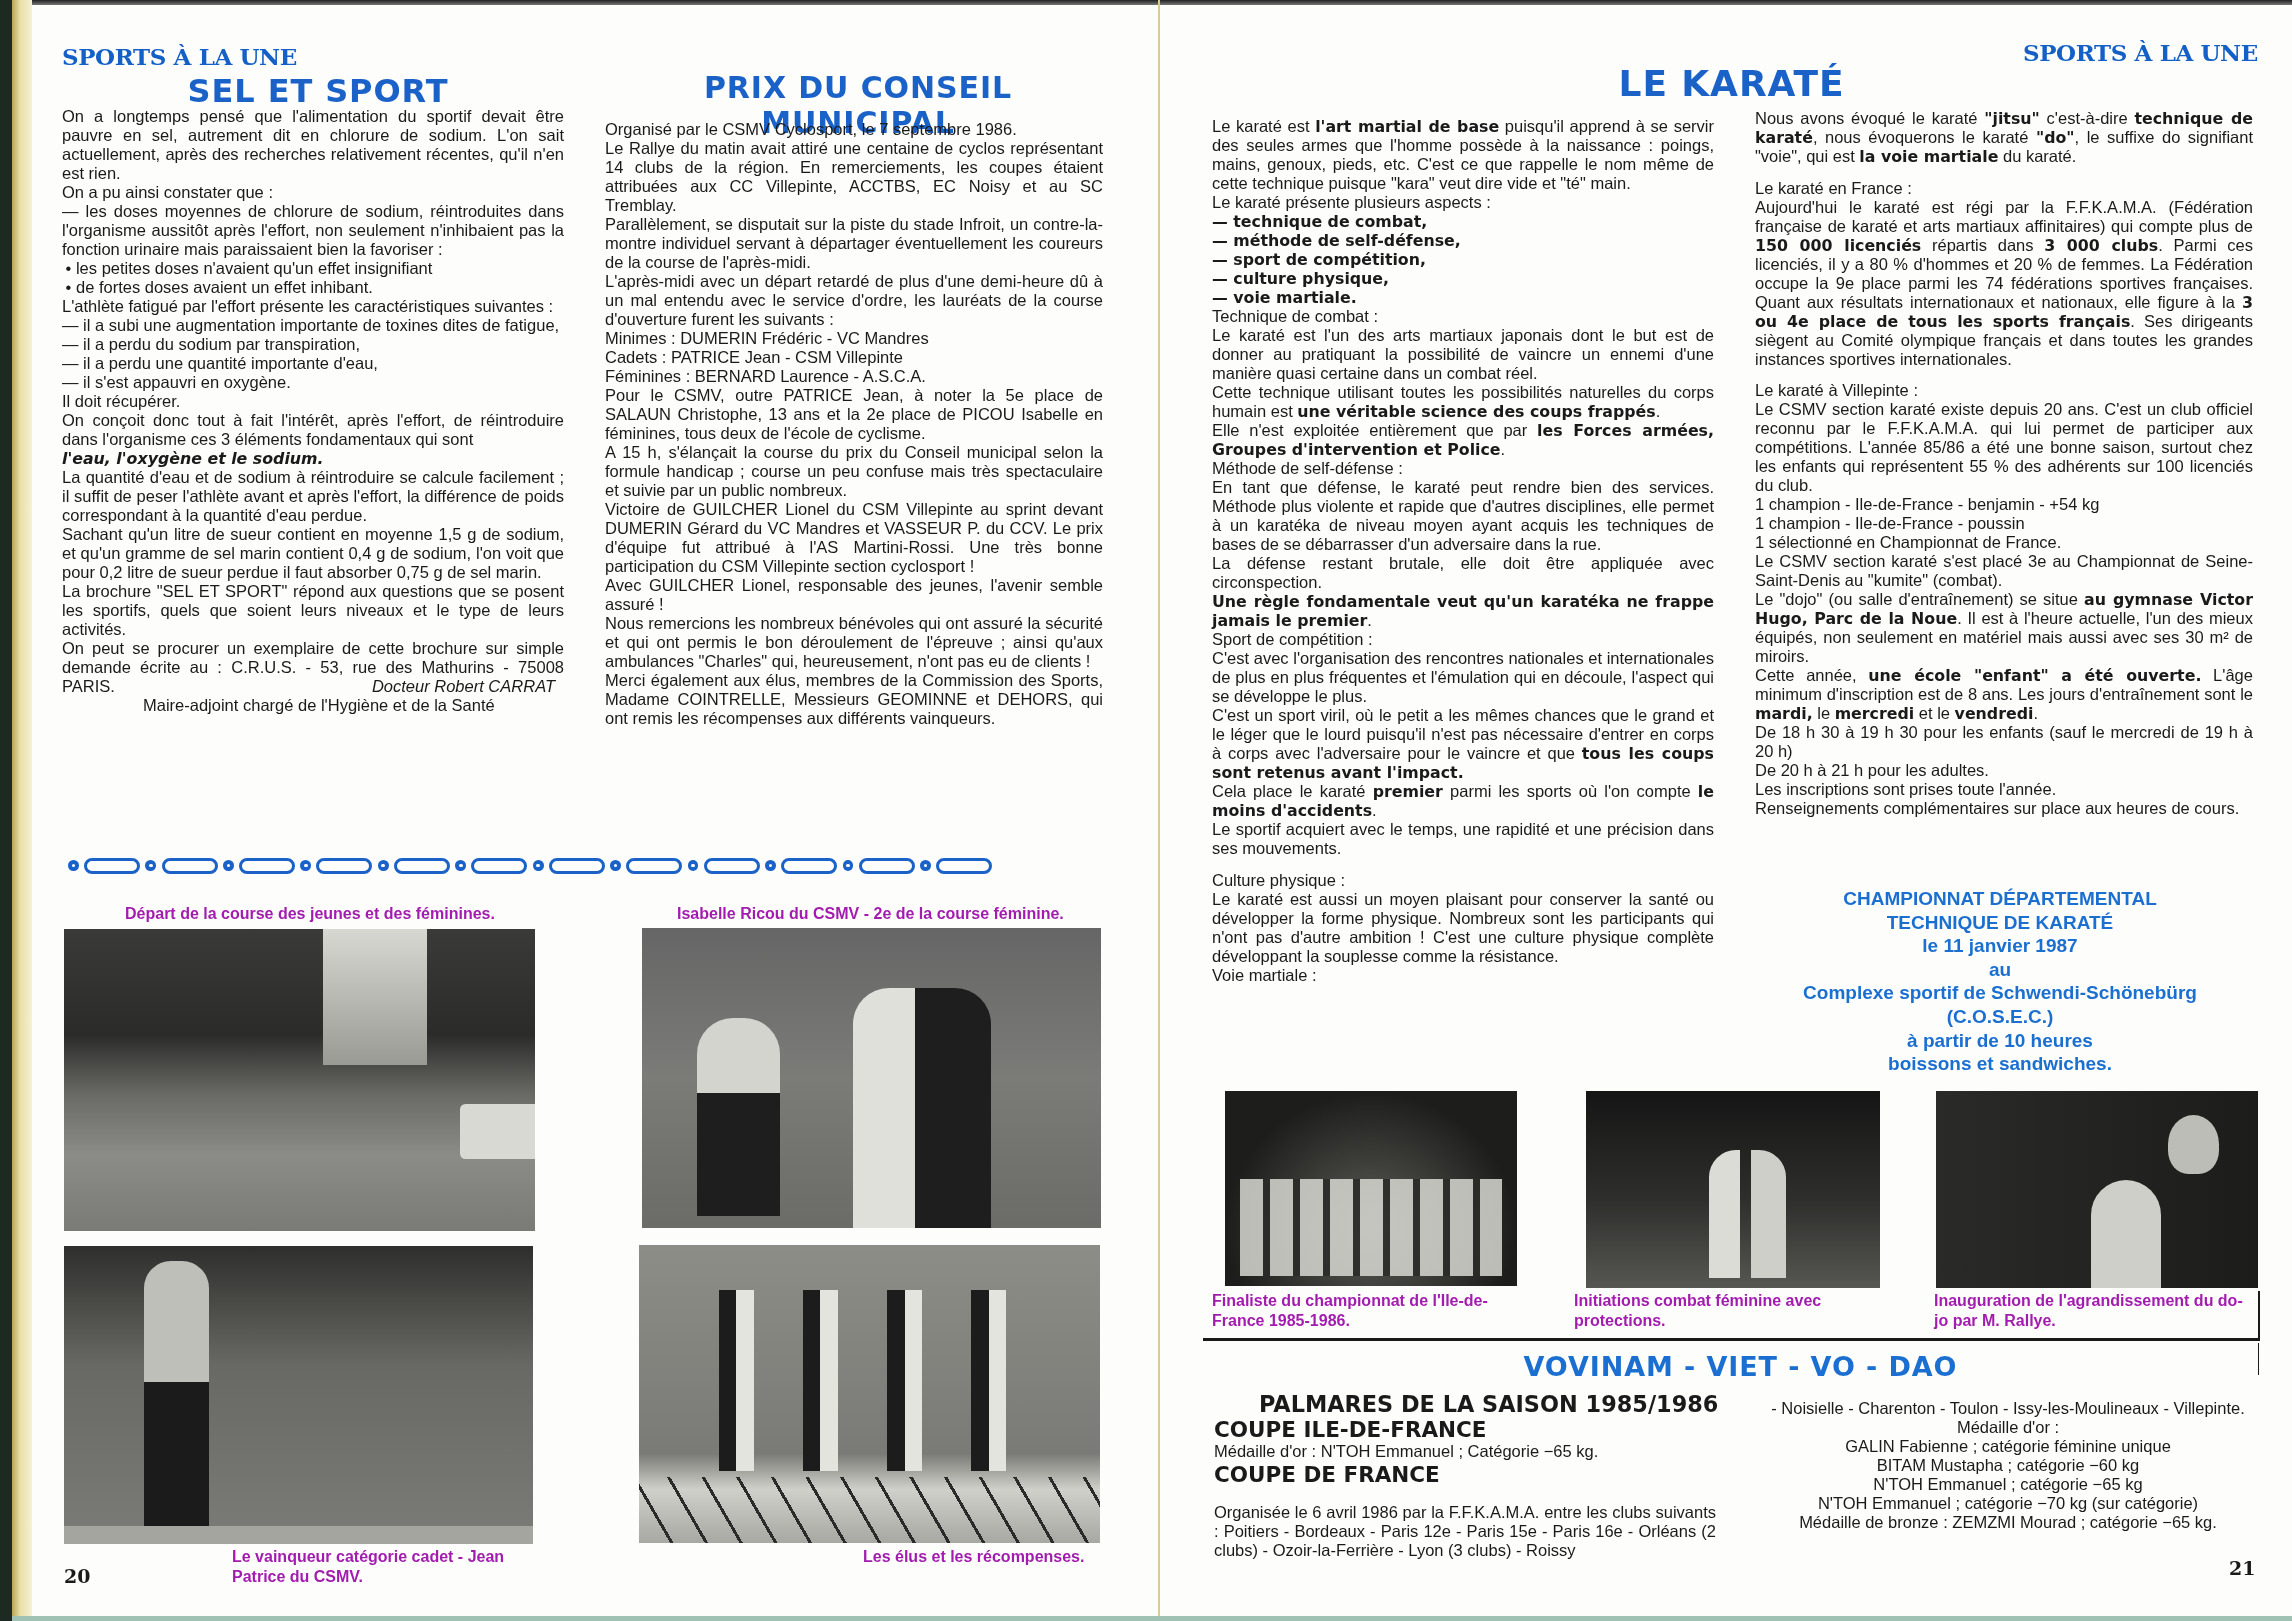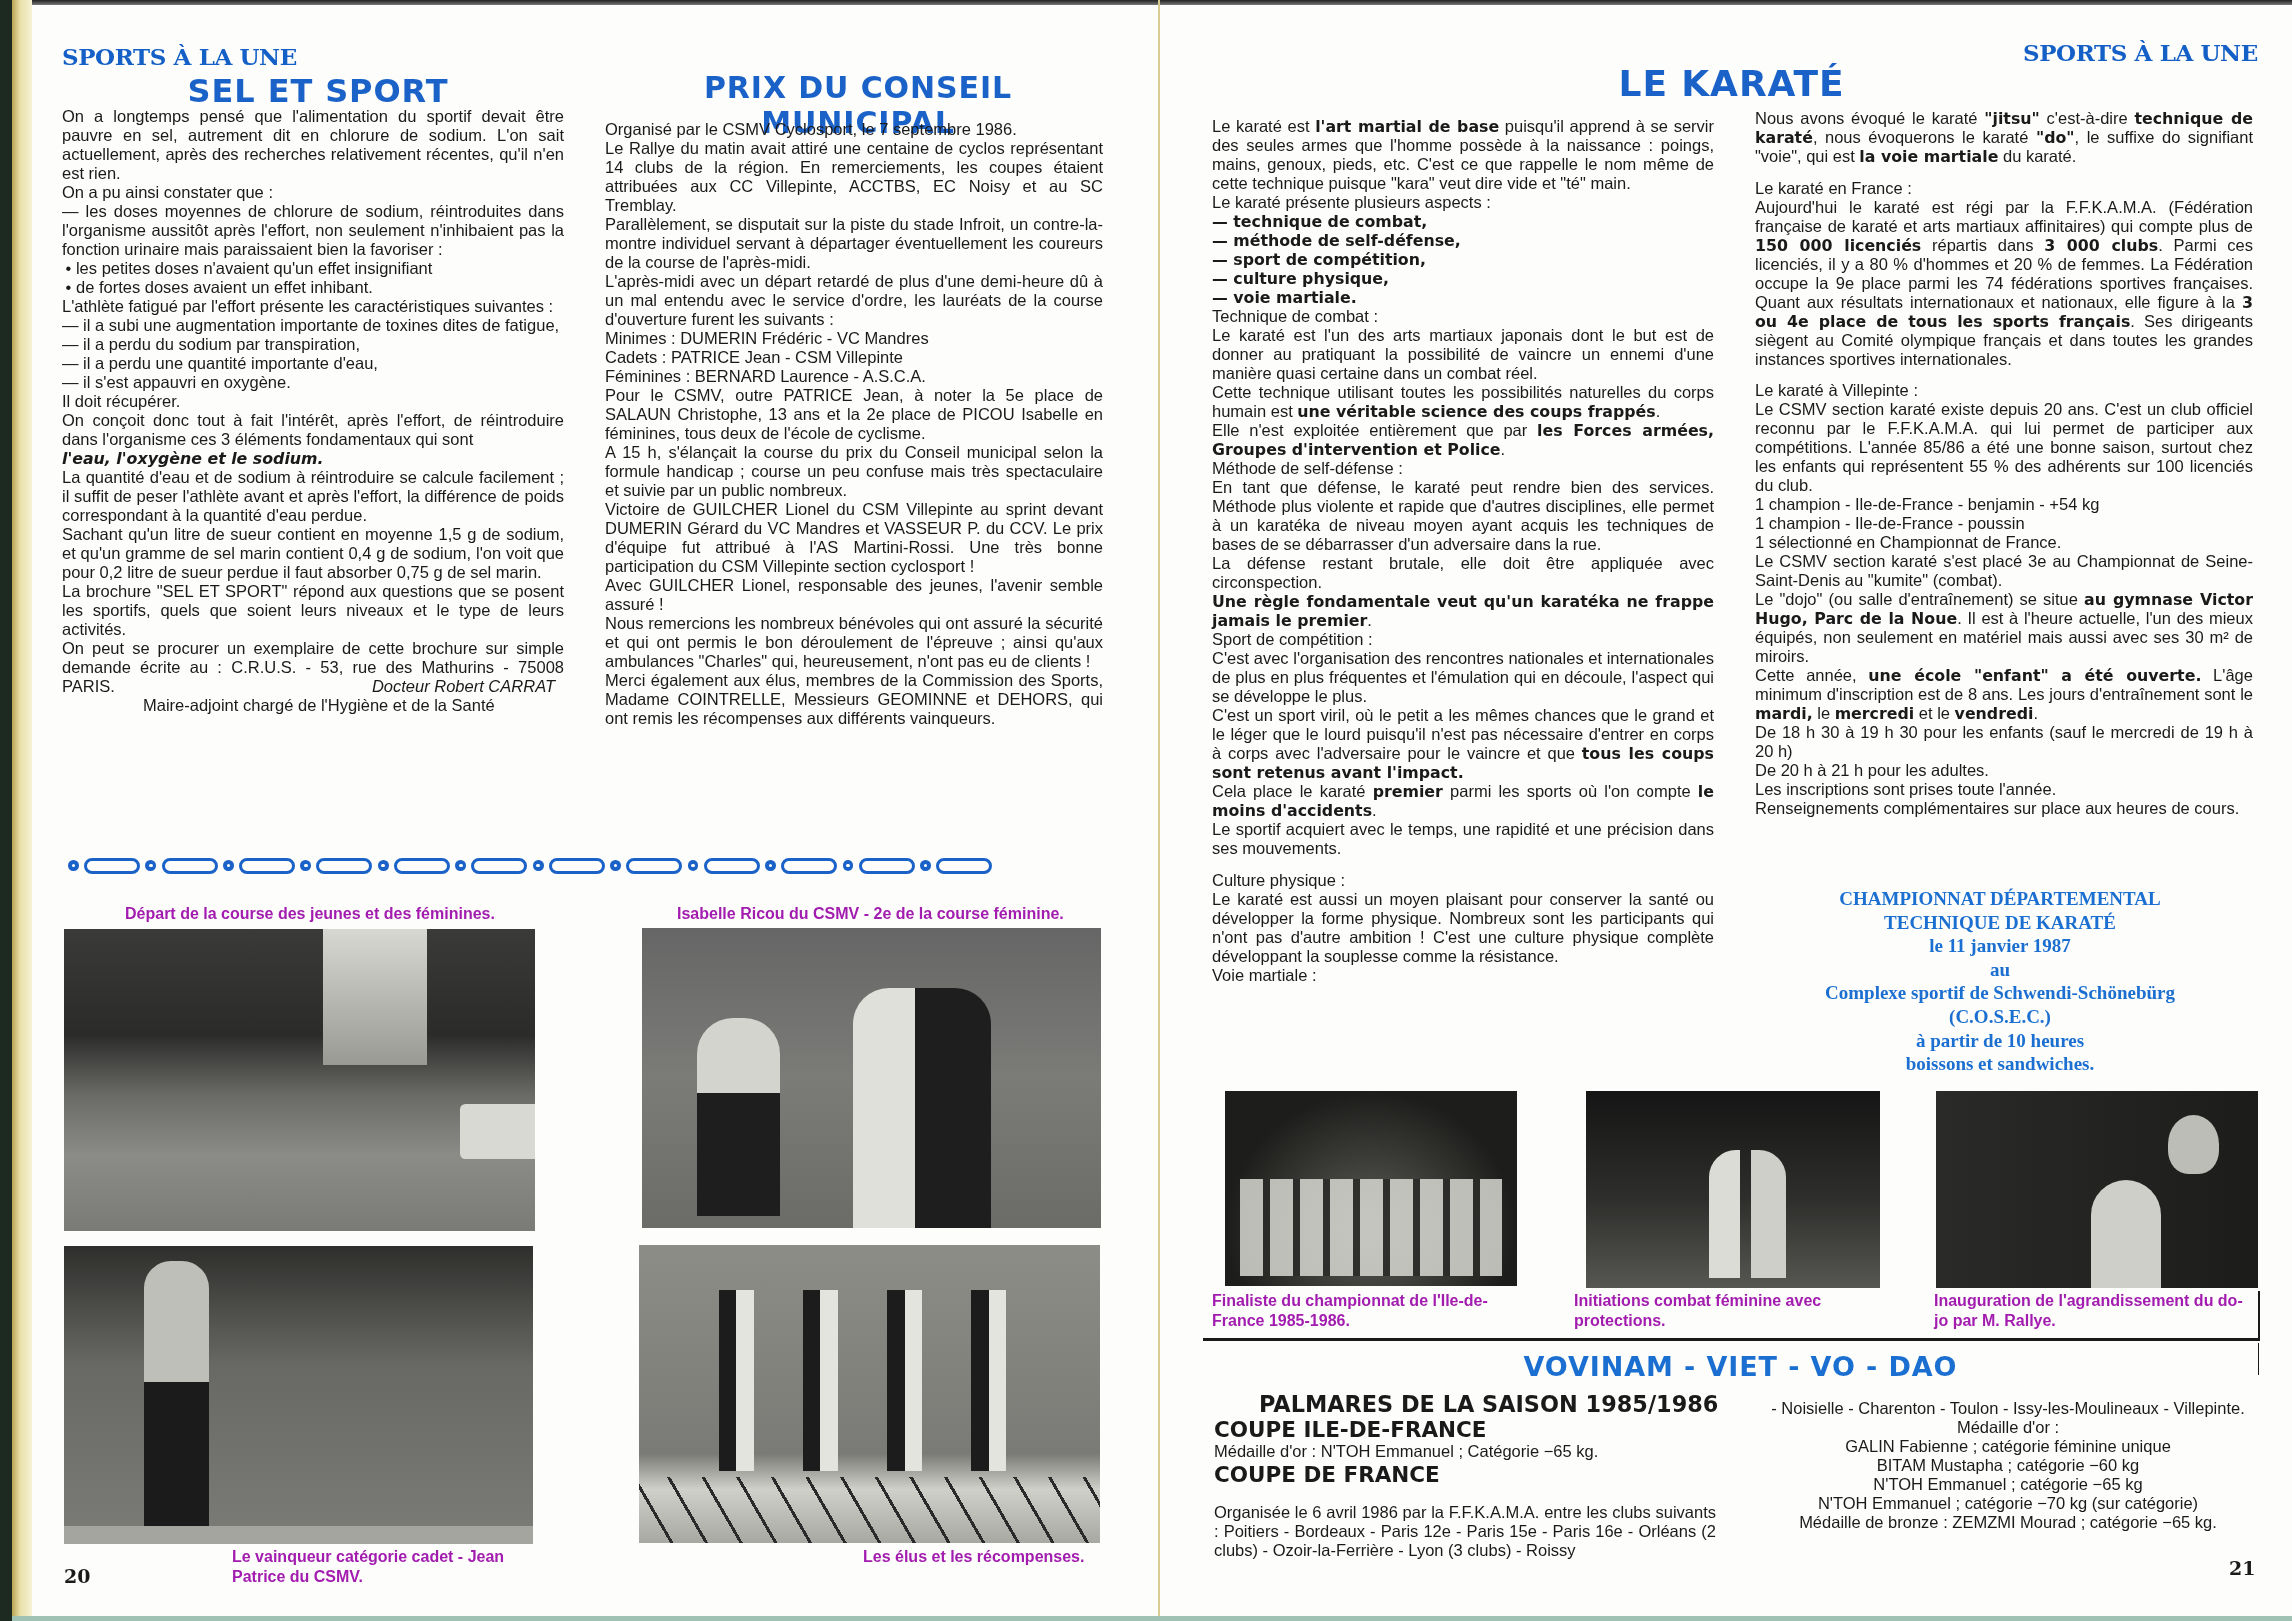--- a/index.html
+++ b/index.html
@@ -44,21 +44,21 @@
   .photo-karate::before { content: ""; position: absolute; left: 5%; top: 45%; width: 90%; height: 50%; background: repeating-linear-gradient(90deg, #d8d8d2 0 23px, #2a2a28 23px 30px); opacity: .85; }
   .photo-combat { background: linear-gradient(180deg, #151515 0%, #2e2e2c 55%, #565652 100%); }
   .photo-combat::before { content: ""; position: absolute; left: 42%; top: 30%; width: 26%; height: 65%; background: linear-gradient(90deg, #dcdcd6 0 40%, transparent 40% 55%, #cfcfc9 55%); border-radius: 27px 27px 0 0; }
   .photo-inaug { background: linear-gradient(90deg, #2a2a28 0%, #1c1c1a 100%); }
   .photo-inaug::before { content: ""; position: absolute; left: 48%; top: 45%; width: 22%; height: 55%; background: #cfcfc9; border-radius: 36px 36px 0 0; }
   .photo-inaug::after { content: ""; position: absolute; right: 12%; top: 12%; width: 16%; height: 30%; background: #bdbdb7; border-radius: 50% 50% 40% 40%; }
 
   .caption { position: absolute; font-size: 16px; line-height: 19.7px; color: #a21caf; font-weight: bold; }
   .page-num { position: absolute; font-family: "DejaVu Serif", serif; font-weight: bold; font-size: 19px; }
 
-  .announce { position: absolute; left: 1737px; top: 887px; width: 502px; text-align: center; font-family: Liberation Serif, serif; font-weight: bold; font-size: 19px; line-height: 23.6px; color: #1b6fd0; }
+  .announce { position: absolute; left: 1737px; top: 887px; width: 502px; text-align: center; font-family: Liberation Sans, sans-serif; font-weight: bold; font-size: 19px; line-height: 23.6px; color: #1b6fd0; }
 
   .rule { position: absolute; background: #1a1a1a; }
   .vovinam-title { position: absolute; left: 1182px; top: 1351px; width: 1093px; text-align: center; font-family: "DejaVu Sans", sans-serif; font-weight: bold; font-size: 27px; color: #1b6fd0; letter-spacing: 0.9px; }
   .palmares { position: absolute; font-family: "DejaVu Sans", sans-serif; font-weight: bold; color: #1a1a1a; }
 </style>
 </head>
 <body>
 
 <div class="spread">
   <div class="top-shadow"></div>

